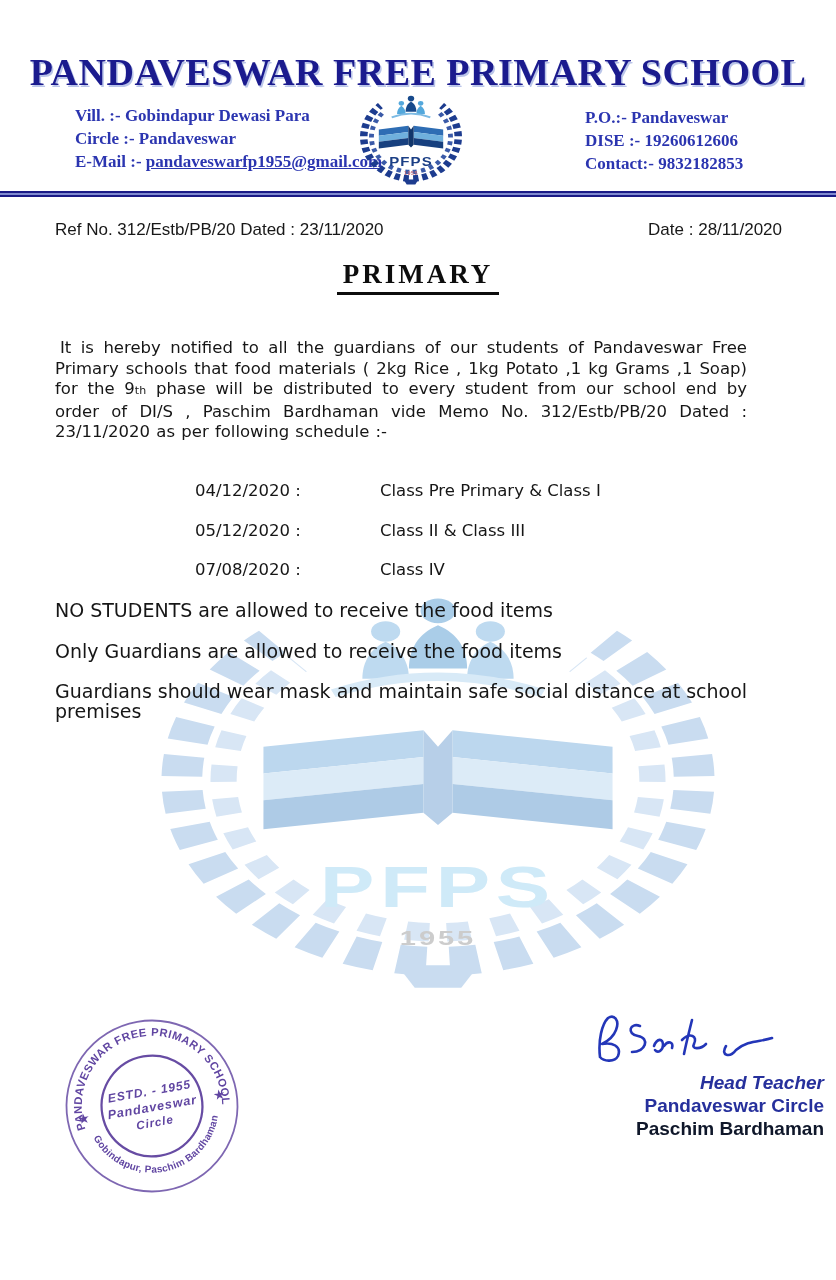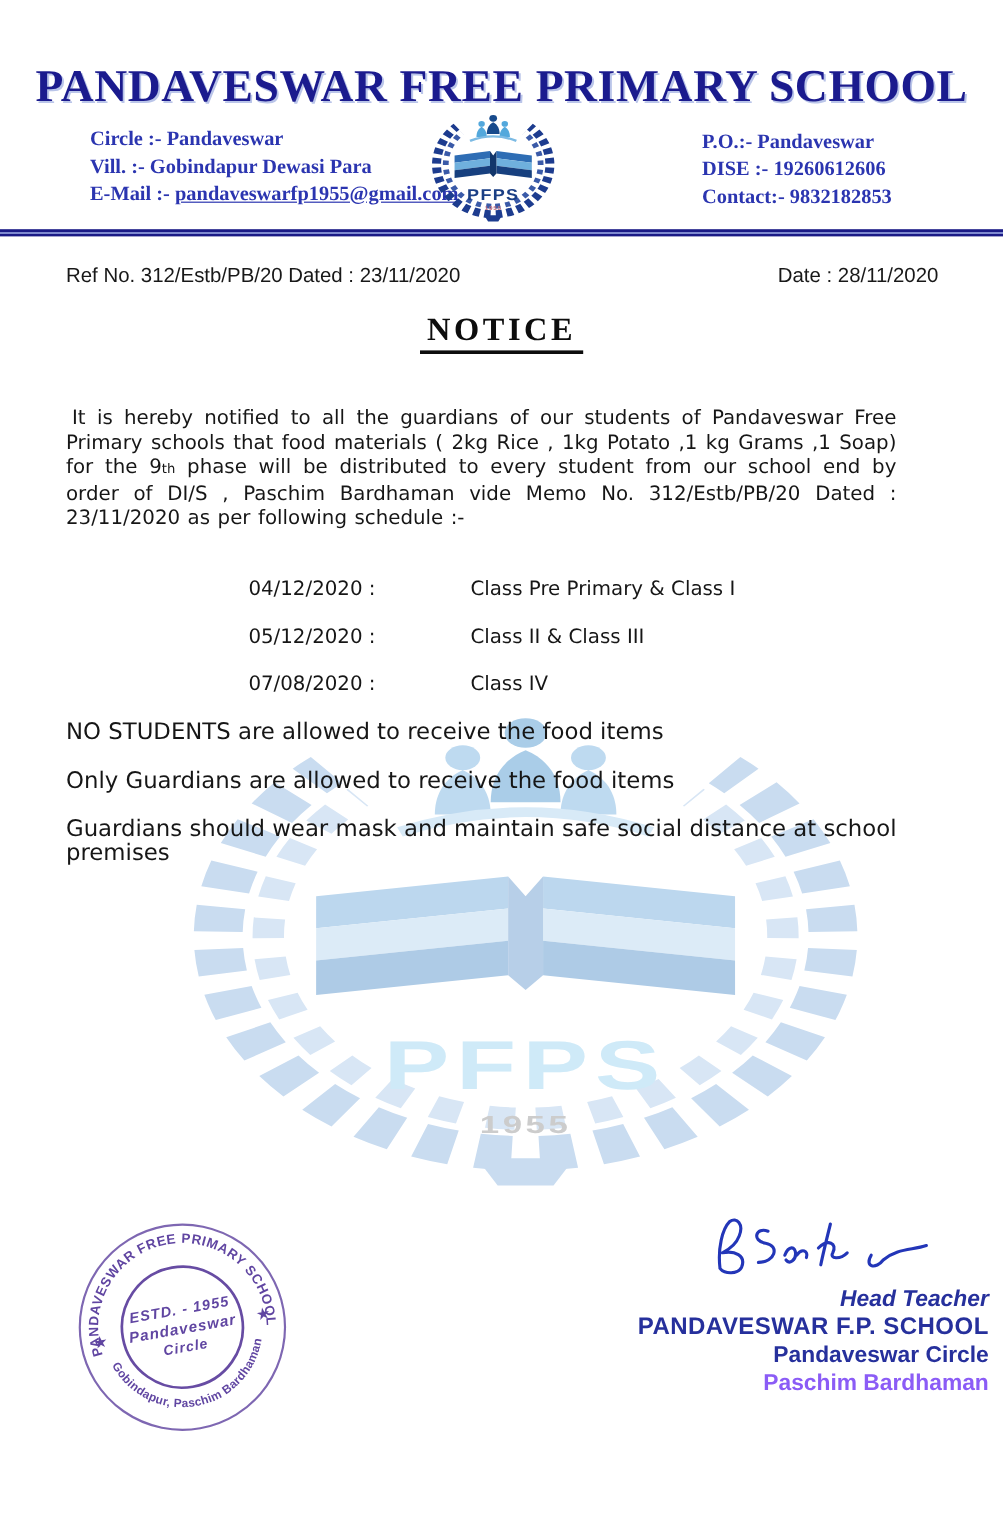--- a/index.html
+++ b/index.html
@@ -50,21 +50,21 @@
     border-bottom:3px solid #0d0d0d; padding:0 6px 2px 6px;
   }
   
   .notice-body {
     position:absolute; top:338px; left:55px; width:692px;
     font-size:16.5px; line-height:20.6px; text-align:justify;
     color:#161616; text-indent:5px; word-spacing:1px;
   }
   .sup-small { font-size:11px; }
   .schedule { position:absolute; top:481px; left:195px; }
-  .schedule-row { margin-bottom:19.5px; font-size:16.5px; line-height:20px; color:#161616;margin-left:12px; }
+  .schedule-row { margin-bottom:19.5px; font-size:16.5px; line-height:20px; color:#161616; }
   .schedule-date { display:inline-block; width:185px; }
   .rules { position:absolute; top:600px; left:55px; width:700px; }
   .rule-line { margin-bottom:20.5px; font-size:19px; line-height:20px; color:#161616; }
   
   .wm-box { position:absolute; top:582px; left:118px; width:640px; height:412px; z-index:0; }
   .content-layer { position:relative; z-index:1; }
   
   .logo-full .wreath      { stroke:#1d3c8f; }
   .logo-full .wreath-in   { stroke:#3a5aa8; }
   .logo-full .fig-c       { fill:#174a8c; }
@@ -103,21 +103,21 @@
                  font-weight:700; font-style:italic; text-anchor:middle; }
   
   .sign-scribble { position:absolute; top:1012px; left:588px; width:190px; height:56px; z-index:2; }
   .sign-block {
     position:absolute; top:1072px; left:524px; width:300px; text-align:right;
     font-family:"Liberation Sans", sans-serif; color:#26309c; z-index:2;
   }
   .sign-title  { font-style:italic; font-weight:700; font-size:19px; line-height:22px; }
   .sign-school { font-weight:700; font-size:20px; letter-spacing:.4px; line-height:24px; }
   .sign-circle { font-weight:700; font-size:19px; line-height:23px; }
-  .sign-dist   { font-weight:700; font-size:19px; line-height:23px; color:#8b5cf6; }
+  .sign-dist   { font-weight:700; font-size:19px; line-height:23px; color:#0f172a; }
 </style>
 </head>
 <body>
 
 <div class="page">
 
   <div class="wm-box">
     <svg viewBox="0 0 220 200" preserveAspectRatio="none" class="logo-wm">
       <path class="wreath" d="M 106,184 A 88 88 0 0 1 53,29" fill="none" stroke-width="14" stroke-dasharray="10 7"></path>
       <path class="wreath" d="M 114,184 A 88 88 0 0 0 167,29" fill="none" stroke-width="14" stroke-dasharray="10 7"></path>
@@ -141,22 +141,22 @@
       <text class="logo-yr" x="110" y="176" text-anchor="middle">1955</text>
       <path class="logo-base" d="M96,186 L124,186 L118,197 L102,197 Z"></path>
     </svg>
   </div>
 
   <div class="content-layer">
 
     <div class="school-title">PANDAVESWAR FREE PRIMARY SCHOOL</div>
 
     <div class="contact-left">
+      <div>Vill. :- Gobindapur Dewasi Para</div>
       <div>Circle :- Pandaveswar</div>
-      <div>Vill. :- Gobindapur Dewasi Para</div>
       <div><span>E-Mail :- </span><a href="#" class="email-link">pandaveswarfp1955@gmail.com</a></div>
     </div>
 
     <div class="logo-box">
       <svg viewBox="0 0 220 200" preserveAspectRatio="none" class="logo-full">
         <path class="wreath" d="M 106,184 A 88 88 0 0 1 53,29" fill="none" stroke-width="14" stroke-dasharray="10 7"></path>
         <path class="wreath" d="M 114,184 A 88 88 0 0 0 167,29" fill="none" stroke-width="14" stroke-dasharray="10 7"></path>
         <path class="wreath-in" d="M 107,170 A 74 74 0 0 1 62,40" fill="none" stroke-width="9" stroke-dasharray="8 8"></path>
         <path class="wreath-in" d="M 113,170 A 74 74 0 0 0 158,40" fill="none" stroke-width="9" stroke-dasharray="8 8"></path>
         <circle class="fig-s" cx="92" cy="24" r="5"></circle>
@@ -186,21 +186,21 @@
     </div>
 
     <div class="header-rule"></div>
 
     <div class="ref-row">
       <span>Ref No. 312/Estb/PB/20 Dated : 23/11/2020</span>
       <span>Date : 28/11/2020</span>
     </div>
 
     <div class="notice-title-wrap">
-      <span class="notice-title">NOTICE</span>
+      <span class="notice-title">PRIMARY</span>
     </div>
 
     <div class="notice-body"><span>It is hereby notified to all the guardians of our students of Pandaveswar Free Primary schools that food materials ( 2kg Rice , 1kg Potato ,1 kg Grams ,1 Soap) for the 9</span><span class="sup-small">th</span><span> phase will be distributed to every student from our school end by order of DI/S , Paschim Bardhaman vide Memo No. 312/Estb/PB/20 Dated : 23/11/2020 as per following schedule :-</span></div>
 
     <div class="schedule">
       <div class="schedule-row">
         <span class="schedule-date">04/12/2020 :</span><span>Class Pre Primary &amp; Class I</span>
       </div>
       <div class="schedule-row">
         <span class="schedule-date">05/12/2020 :</span><span>Class II &amp; Class III</span>
@@ -244,19 +244,18 @@
           <path d="M12,45 C10,28 14,12 20,6 C26,2 32,8 28,18 C25,26 18,30 14,32 C24,30 34,34 30,44 C27,50 16,50 12,45"></path>
           <path d="M52,14 C42,10 38,22 50,24 C62,26 58,40 44,40"></path>
           <path d="M66,34 c3,-8 9,-8 9,-1 c0,5 -5,9 -8,5 m9,-4 c4,-6 10,-4 8,2"></path>
           <path d="M104,8 c-3,12 -6,24 -8,34 m-2,-14 c8,-8 16,-4 12,4 c-3,5 6,6 12,0"></path>
           <path d="M138,34 c-6,10 4,12 10,4 C160,28 172,30 184,26"></path>
         </g>
       </svg>
     </div>
     <div class="sign-block">
       <div class="sign-title">Head Teacher</div>
-      <div class="sign-school">PANDAVESWAR F.P. SCHOOL</div>
       <div class="sign-circle">Pandaveswar Circle</div>
       <div class="sign-dist">Paschim Bardhaman</div>
     </div>
 
   </div>
 </div>
 
 </body></html>

